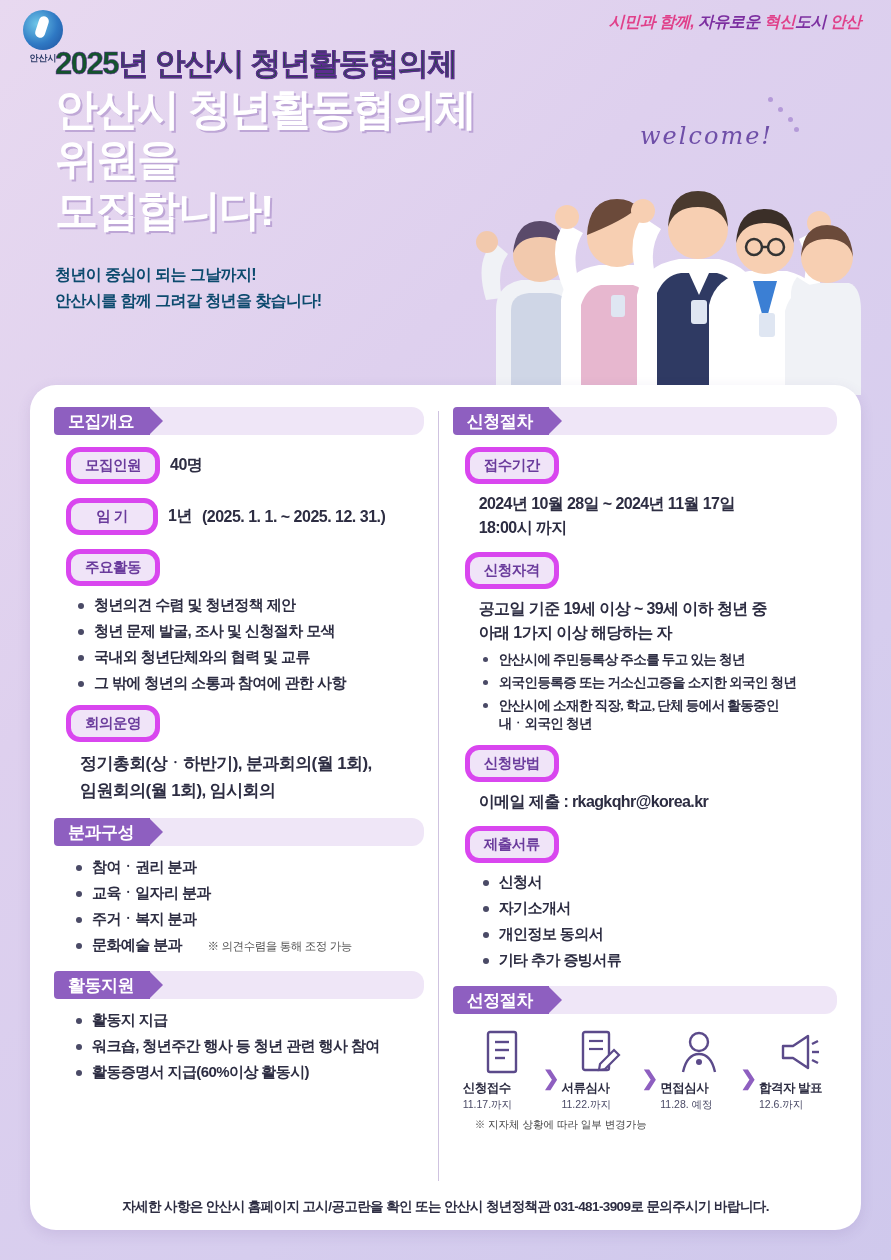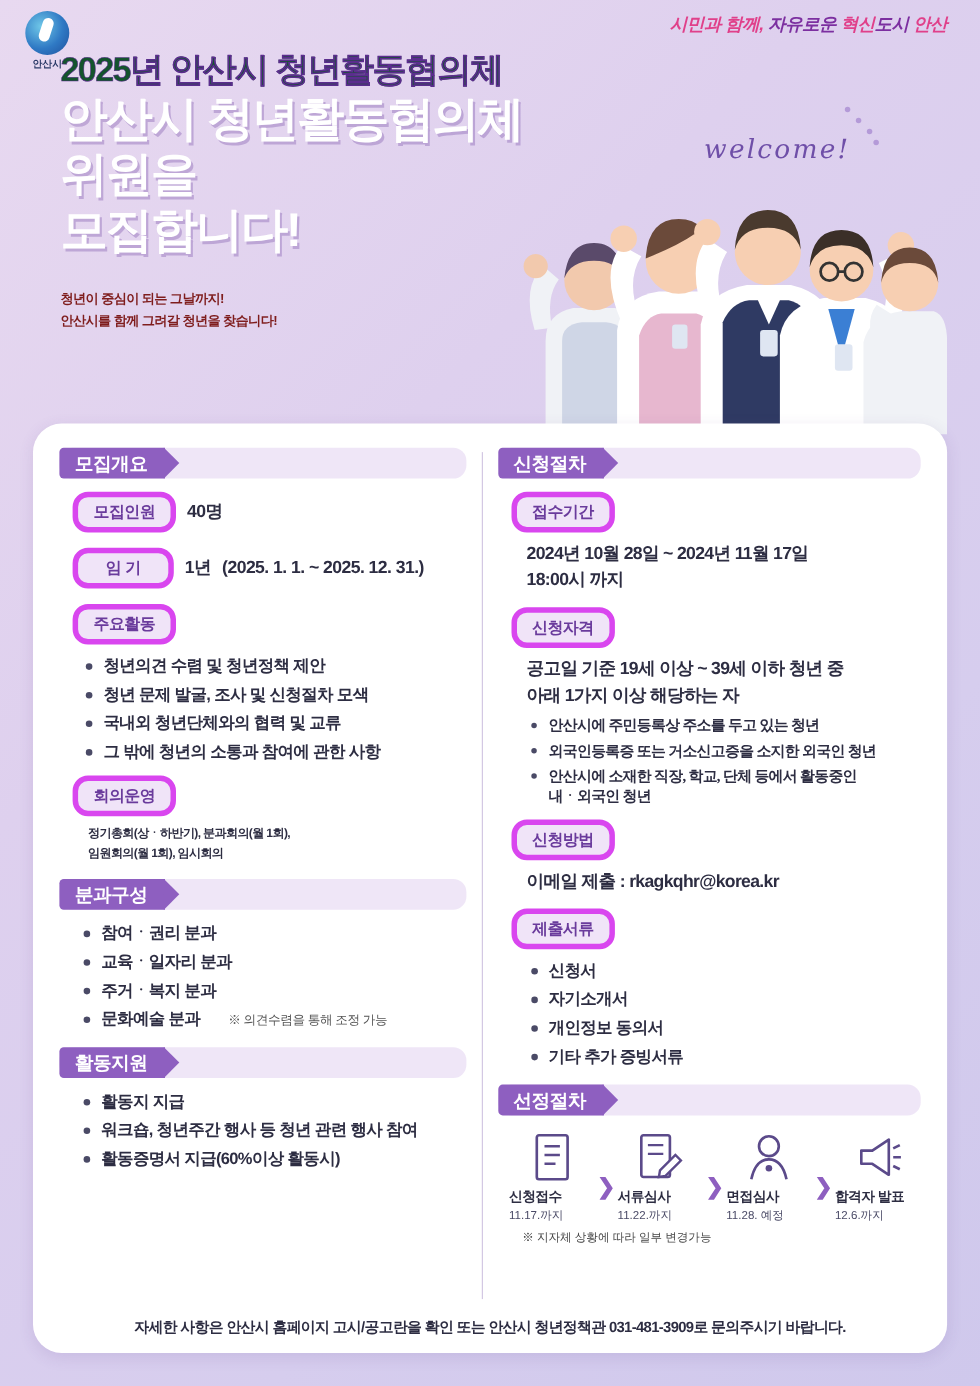--- a/index.html
+++ b/index.html
@@ -53,21 +53,21 @@
     -webkit-text-stroke: 0.5px #5b2d8e;
   }
   .title-big {
     font-size: 43px; font-weight: 900; color: #ffffff;
     letter-spacing: -2px; line-height: 1.18;
     text-shadow: 2px 2px 0 rgba(120,80,170,.35);
     margin-top: 2px;
   }
   .title-big .line { display: block; }
   .sub-lines {
-    margin-top: 26px; font-size: 12px; color: #7f1d1d;
+    margin-top: 26px; font-size: 16px; color: #0c4a6e;
     font-weight: bold; line-height: 1.65; letter-spacing: -0.6px;
   }
 
   .welcome {
     position: absolute; right: 118px; top: 122px;
     font-size: 24px; color: #6f4fa8; font-style: italic;
     font-family: "DejaVu Serif", serif;
     letter-spacing: 2px;
     z-index: 2;
   }
@@ -138,21 +138,21 @@
     position: relative; padding-left: 18px; margin-bottom: 7px;
     font-size: 15px; color: #2d2d42; font-weight: bold; letter-spacing: -0.6px;
   }
   ul.bullets li:before {
     content: ""; position: absolute; left: 2px; top: 7px;
     width: 6px; height: 6px; border-radius: 50%; background: #4a4a66;
   }
   ul.bullets.small li { font-size: 13.5px; margin-bottom: 5px; font-family: Liberation Serif, serif; }
   ul.bullets.small li:before { width: 5px; height: 5px; top: 6px; }
 
-  .text-line { font-size: 11px; color: #2d2d42; font-weight: bold;
+  .text-line { font-size: 17px; color: #2d2d42; font-weight: bold;
     letter-spacing: -0.6px; line-height: 1.6; padding-left: 12px; }
   .text-line.indent { padding-left: 14px; }
 
   .note { font-size: 11.5px; color: #555; font-weight: normal; letter-spacing: -0.4px; }
 
   
   .r-text { font-size: 16px; color: #2d2d42; font-weight: bold;
     letter-spacing: -0.6px; line-height: 1.5; padding-left: 14px; }
 
   

